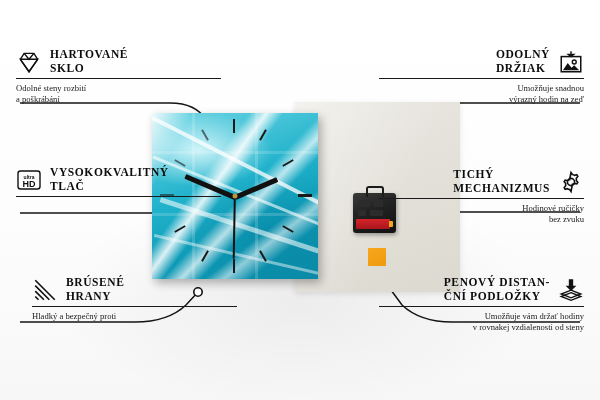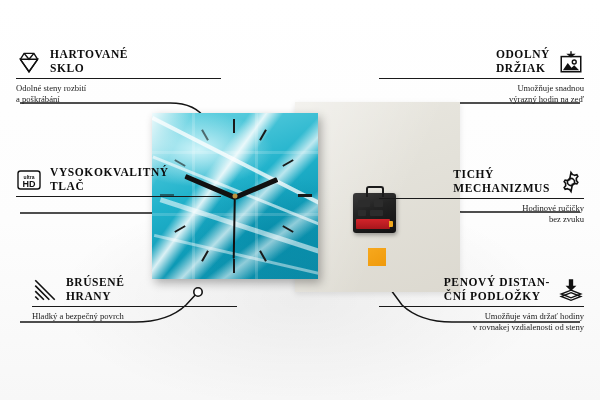--- a/index.html
+++ b/index.html
@@ -225,21 +225,21 @@
     <div class="head">
       <span class="icon">
         <svg viewBox="0 0 24 24" stroke="currentColor" stroke-width="1.5" fill="none">
           <path d="M3 3 21 21M3 8 16 21M3 13 11 21M3 18 6 21"></path>
         </svg>
       </span>
       <span class="title">BRÚSENÉ
 HRANY</span>
     </div>
     <div class="rule"></div>
-    <div class="desc">Hladký a bezpečný povrch</div>
+    <div class="desc">Hladký a bezpečný proti</div>
   </div>
 
   <div class="feat right f-r1">
     <div class="head">
       <span class="title">ODOLNÝ
 DRŽIAK</span>
       <span class="icon">
         <svg viewBox="0 0 24 24" fill="none" stroke="currentColor" stroke-width="1.3">
           <path d="M12 2v3"></path>
             <path d="M9.5 5h5l-2.5 2-2.5-2Z" fill="currentColor"></path>

